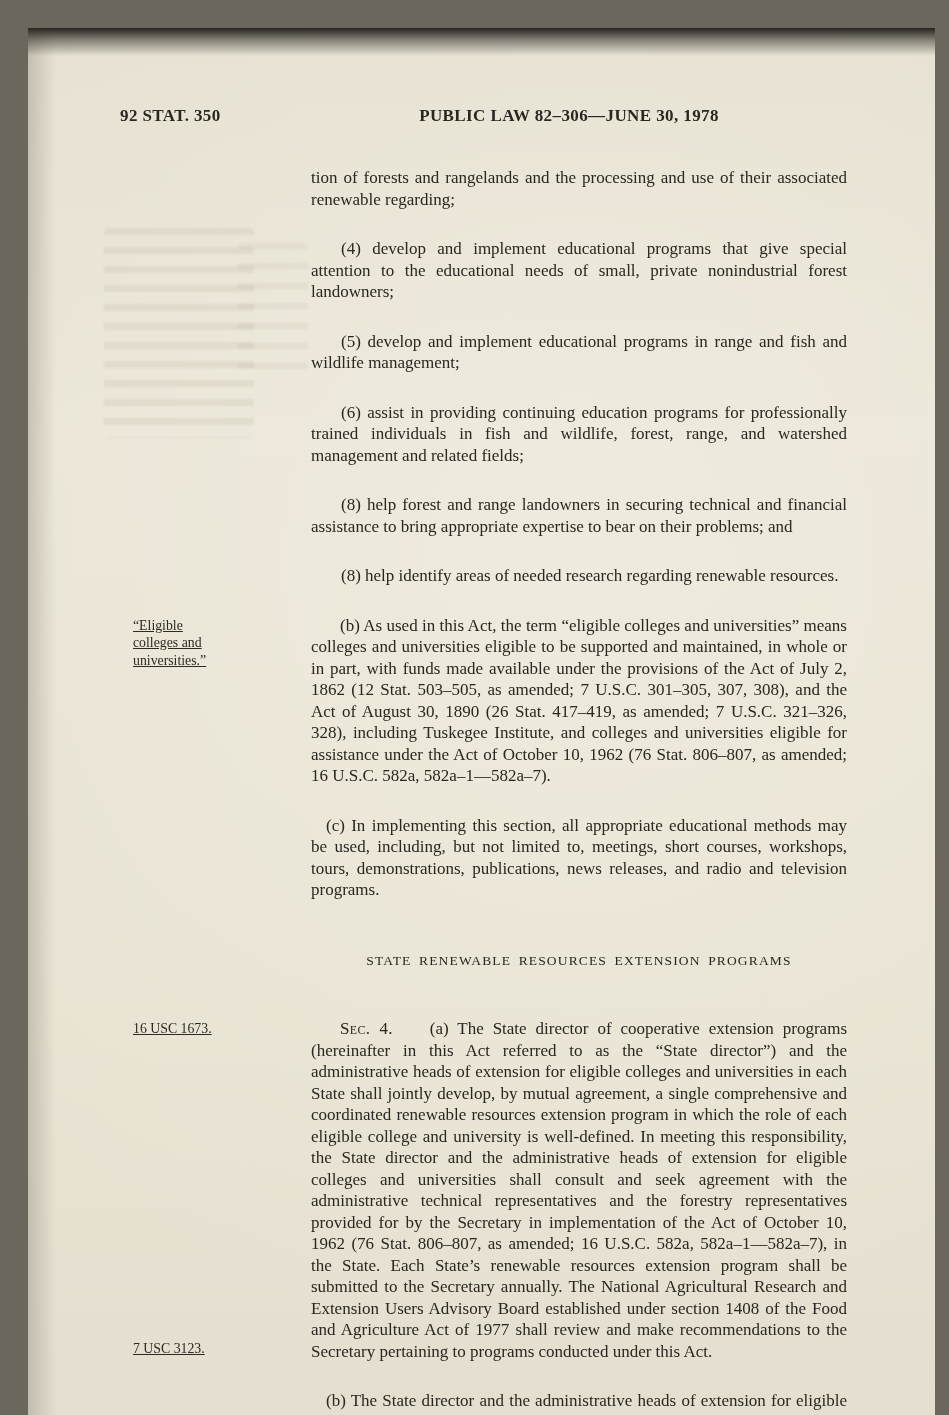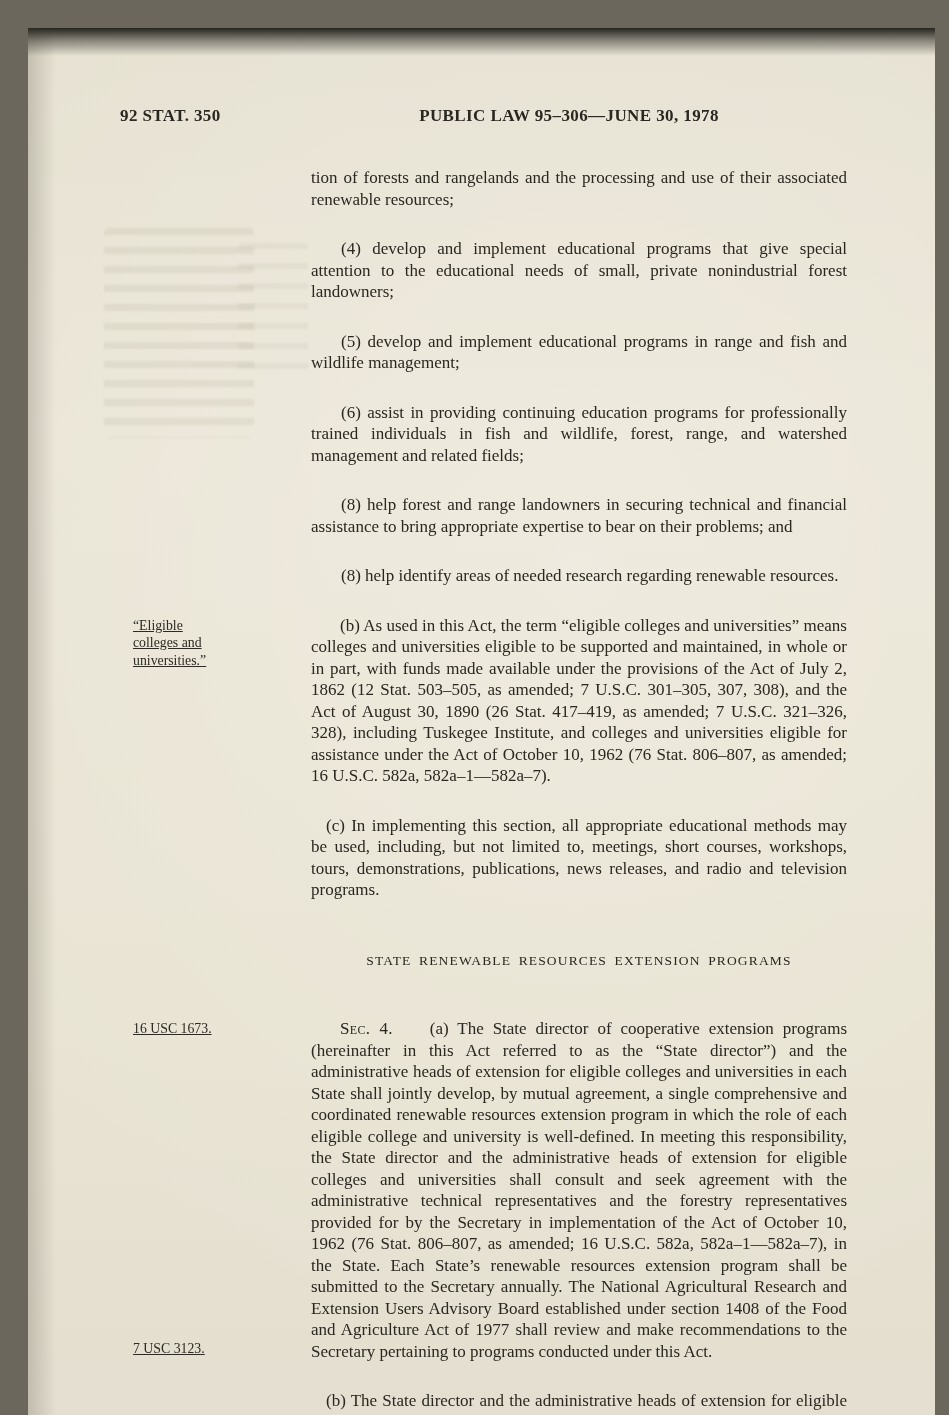--- a/index.html
+++ b/index.html
@@ -97,26 +97,26 @@
 <div class="page">
 
   <div class="edge-top"></div>
   <div class="edge-left"></div>
   <div class="edge-right"></div>
   <div class="bleed bleed-1"></div>
   <div class="bleed bleed-2"></div>
 
   <header class="page-header">
     <div class="stat-label">92 STAT. 350</div>
-    <div class="header-title">PUBLIC LAW 95–306—JUNE 30, 1978</div>
+    <div class="header-title">PUBLIC LAW 82–306—JUNE 30, 1978</div>
   </header>
 
   <main class="main-col">
 
-    <p class="para cont">tion of forests and rangelands and the processing and use of their associated renewable resources;</p>
+    <p class="para cont">tion of forests and rangelands and the processing and use of their associated renewable regarding;</p>
 
     <p class="para num">(4) develop and implement educational programs that give special attention to the educational needs of small, private nonindustrial forest landowners;</p>
     <p class="para num">(5) develop and implement educational programs in range and fish and wildlife management;</p>
     <p class="para num">(6) assist in providing continuing education programs for professionally trained individuals in fish and wildlife, forest, range, and watershed management and related fields;</p>
     <p class="para num">(8) help forest and range landowners in securing technical and financial assistance to bring appropriate expertise to bear on their problems; and</p>
     <p class="para num">(8) help identify areas of needed research regarding renewable resources.</p>
 
     <p class="para lettered rel"><span class="margin-note note-eligible">“Eligible colleges and universities.”</span><span class="ptext">(b) As used in this Act, the term “eligible colleges and universities” means colleges and universities eligible to be supported and maintained, in whole or in part, with funds made available under the provisions of the Act of July 2, 1862 (12 Stat. 503–505, as amended; 7 U.S.C. 301–305, 307, 308), and the Act of August 30, 1890 (26 Stat. 417–419, as amended; 7 U.S.C. 321–326, 328), including Tuskegee Institute, and colleges and universities eligible for assistance under the Act of October 10, 1962 (76 Stat. 806–807, as amended; 16 U.S.C. 582a, 582a–1—582a–7).</span></p>
 
     <p class="para lettered">(c) In implementing this section, all appropriate educational methods may be used, including, but not limited to, meetings, short courses, workshops, tours, demonstrations, publications, news releases, and radio and television programs.</p>

